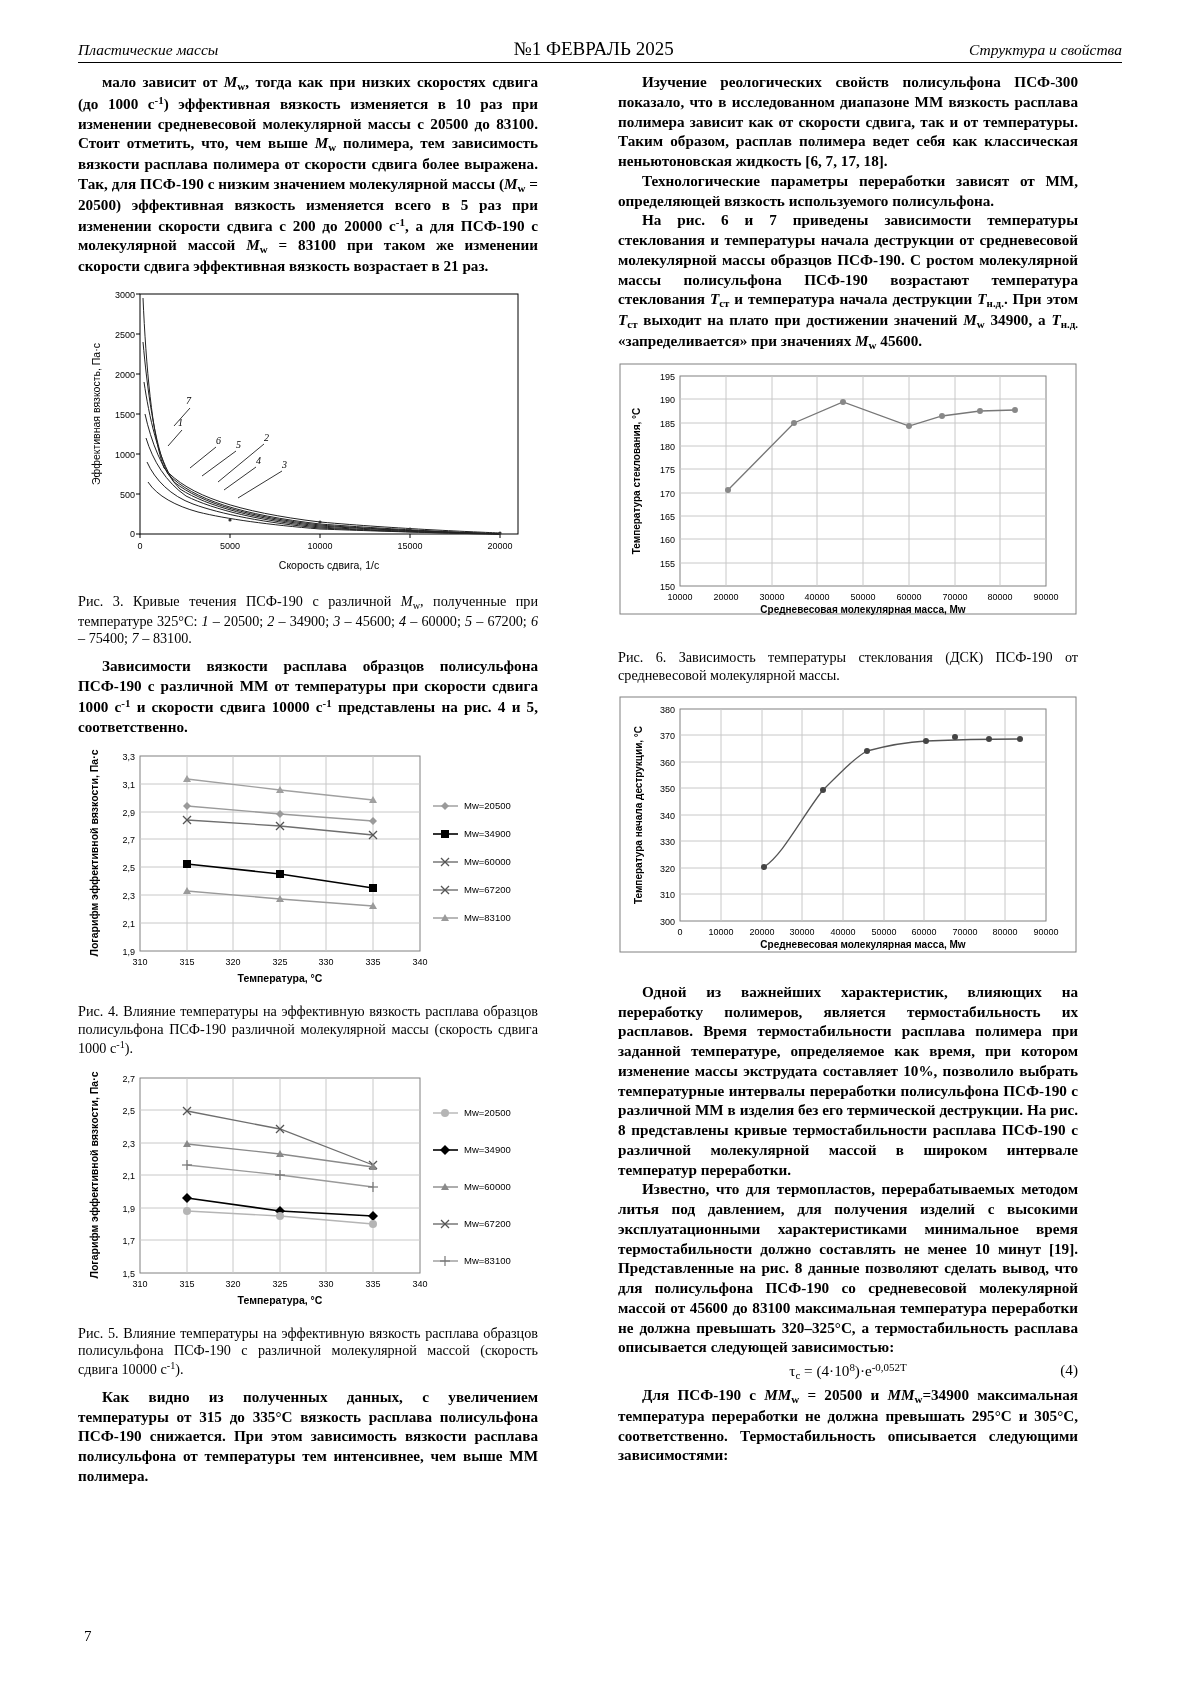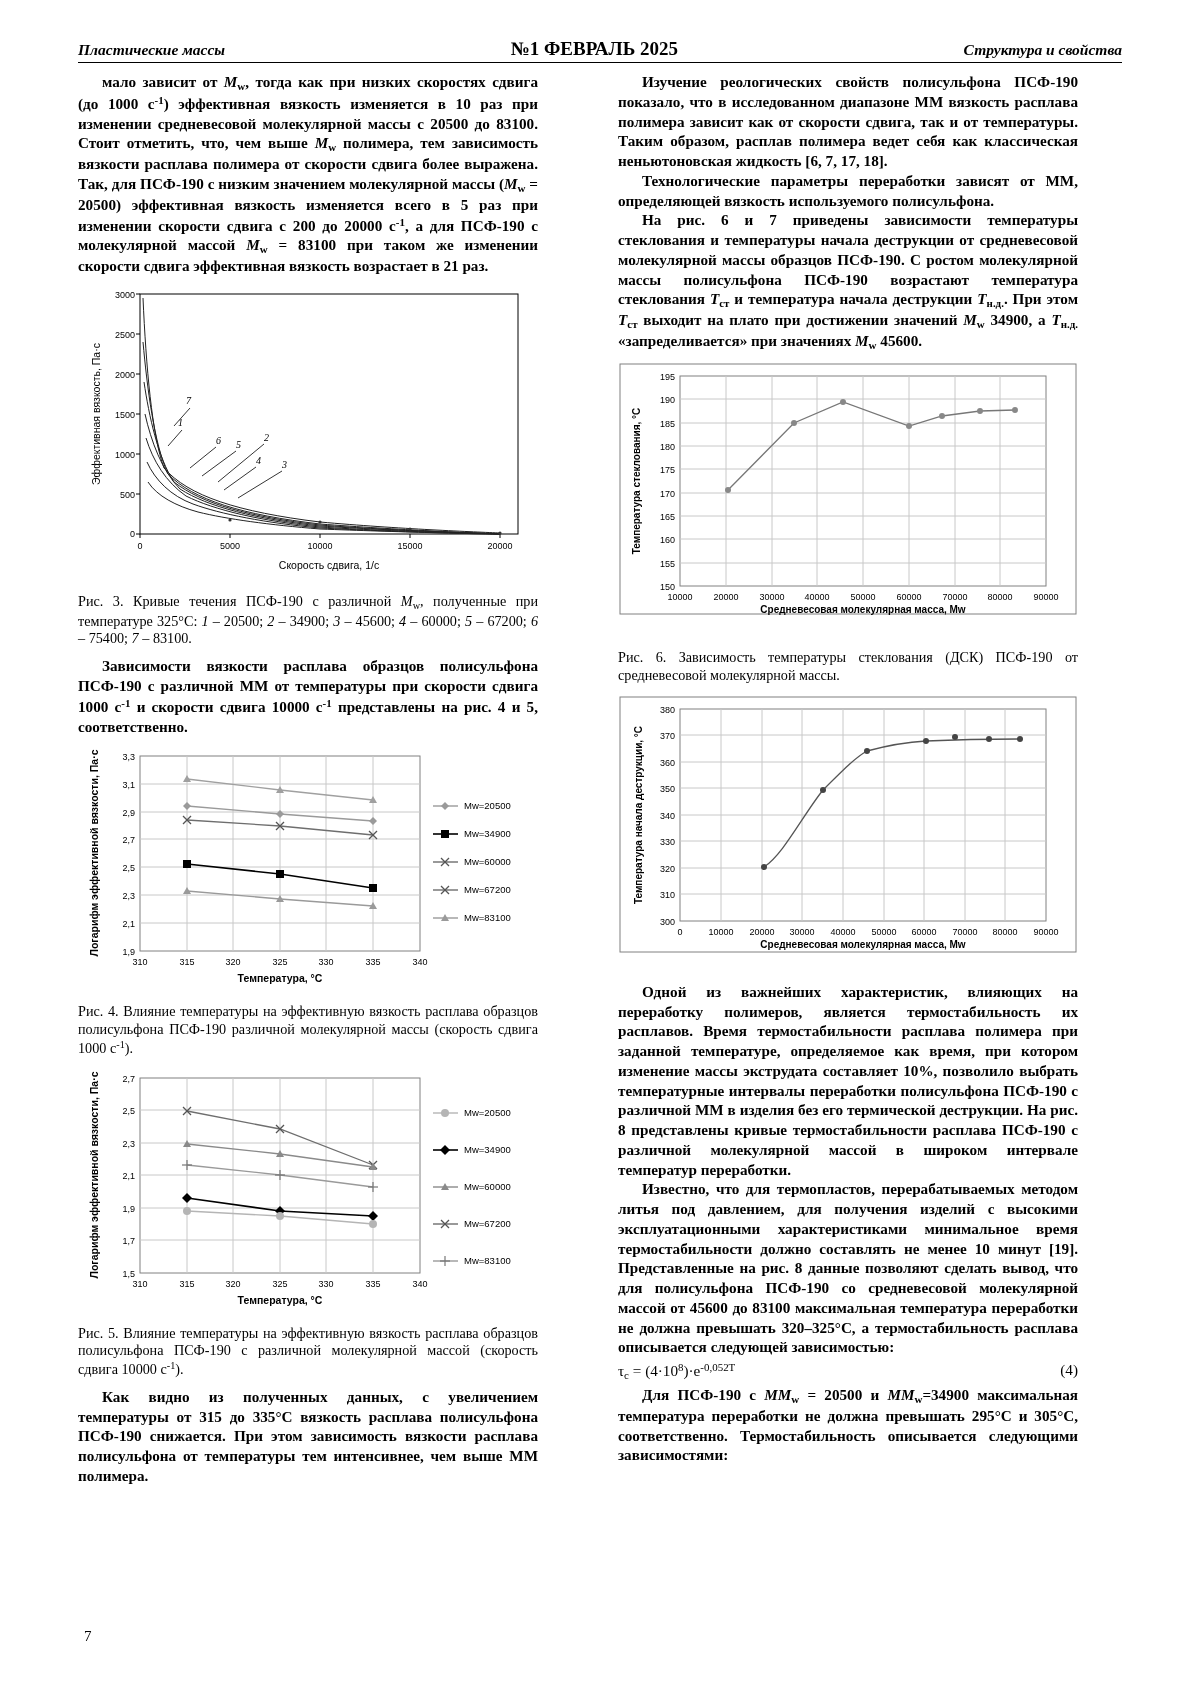--- a/index.html
+++ b/index.html
@@ -10,21 +10,21 @@
     color:#000;
     position:relative;
   }
   .page{
     position:absolute;left:0;top:0;width:1200px;height:1698px;
     padding:0;box-sizing:border-box;
   }
   .header{
     position:absolute;top:38px;left:78px;width:1044px;
     display:flex;justify-content:space-between;align-items:baseline;
-    font-size:15.5px;font-style:italic;font-weight:bold;
+    font-size:15.5px;font-style:italic;
   }
   .header .center{font-style:normal;font-size:19px;}
   .rule{
     position:absolute;top:62px;left:78px;width:1044px;height:1px;background:#000;
   }
   .col{
     position:absolute;top:72px;width:460px;
     font-size:15.2px;line-height:1.30;text-align:justify;
   }
   .col-left{left:78px;}
@@ -36,21 +36,21 @@
   }
   .cap i{font-style:italic;}
   .figbox{margin:10px 0 2px 0;}
   svg{display:block;}
   .pagenum{
     position:absolute;left:84px;top:1628px;font-size:15px;
   }
   sub{font-size:0.72em;vertical-align:-0.25em;}
   sup{font-size:0.72em;vertical-align:0.45em;}
   .eqnum{position:absolute;right:0;}
-  .eqwrap{position:relative;width:100%;text-align:left;margin-top:3px;}
+  .eqwrap{position:relative;width:100%;text-align:center;margin-top:3px;}
 </style>
 </head>
 <body>
 
 <div class="page">
 
   <div class="header">
     <div>Пластические массы</div>
     <div class="center">№1  ФЕВРАЛЬ 2025</div>
     <div>Структура и свойства</div>
@@ -383,21 +383,21 @@
         </g>
       </svg>
     </div>
     <div class="cap">Рис. 5. Влияние температуры на эффективную вязкость расплава образцов полисульфона ПСФ-190 с различной молекулярной массой (скорость сдвига 10000 с<sup>-1</sup>).</div>
 
     <p>Как видно из полученных данных, с увеличением температуры от 315 до 335°C вязкость расплава полисульфона ПСФ-190 снижается. При этом зависимость вязкости расплава полисульфона от температуры тем интенсивнее, чем выше ММ полимера.</p>
   </div>
 
   <div class="col col-right">
 
-    <p>Изучение реологических свойств полисульфона ПСФ-190 показало, что в исследованном диапазоне ММ вязкость расплава полимера зависит как от скорости сдвига, так и от температуры. Таким образом, расплав полимера ведет себя как классическая неньютоновская жидкость [6, 7, 17, 18].</p>
+    <p>Изучение реологических свойств полисульфона ПСФ-300 показало, что в исследованном диапазоне ММ вязкость расплава полимера зависит как от скорости сдвига, так и от температуры. Таким образом, расплав полимера ведет себя как классическая неньютоновская жидкость [6, 7, 17, 18].</p>
     <p>Технологические параметры переработки зависят от ММ, определяющей вязкость используемого полисульфона.</p>
     <p>На рис. 6 и 7 приведены зависимости температуры стеклования и температуры начала деструкции от среднeвесовой молекулярной массы образцов ПСФ-190. С ростом молекулярной массы полисульфона ПСФ-190 возрастают температура стеклования <i>T</i><sub>ст</sub> и температура начала деструкции <i>T</i><sub>н.д.</sub>. При этом <i>T</i><sub>ст</sub> выходит на плато при достижении значений <i>M</i><sub>w</sub> 34900, а <i>T</i><sub>н.д.</sub> «запределивается» при значениях <i>M</i><sub>w</sub> 45600.</p>
 
     <div class="figbox">
       <svg width="460" height="280" viewBox="0 0 460 280">
         <rect x="0" y="0" width="460" height="280" fill="#fff"></rect>
         <rect x="2" y="2" width="456" height="250" fill="none" stroke="#808080" stroke-width="1"></rect>
         <rect x="62" y="14" width="366" height="210" fill="none" stroke="#808080" stroke-width="1"></rect>
 
         <g stroke="#c8c8c8" stroke-width="1">

